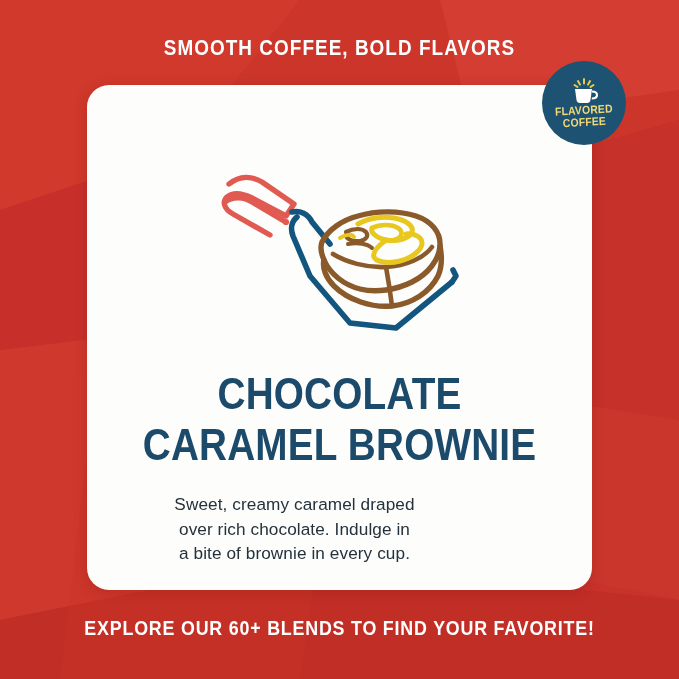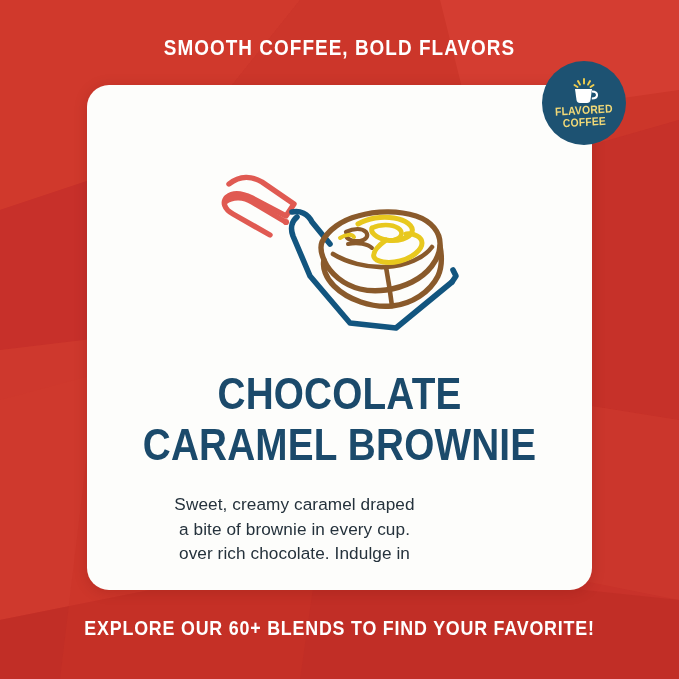--- a/index.html
+++ b/index.html
@@ -184,19 +184,19 @@
     </div>
   </div>
 
   <div class="title">
     <span class="title-line">CHOCOLATE</span>
     <span class="title-line">CARAMEL BROWNIE</span>
   </div>
 
   <div class="desc">
     <span class="desc-line">Sweet, creamy caramel draped</span>
+    <span class="desc-line">over rich chocolate. Indulge in</span>
     <span class="desc-line">a bite of brownie in every cup.</span>
-    <span class="desc-line">over rich chocolate. Indulge in</span>
   </div>
 
   <div class="bottom-banner">EXPLORE OUR 60+ BLENDS TO FIND YOUR FAVORITE!</div>
 
 </div>
 
 </body></html>

